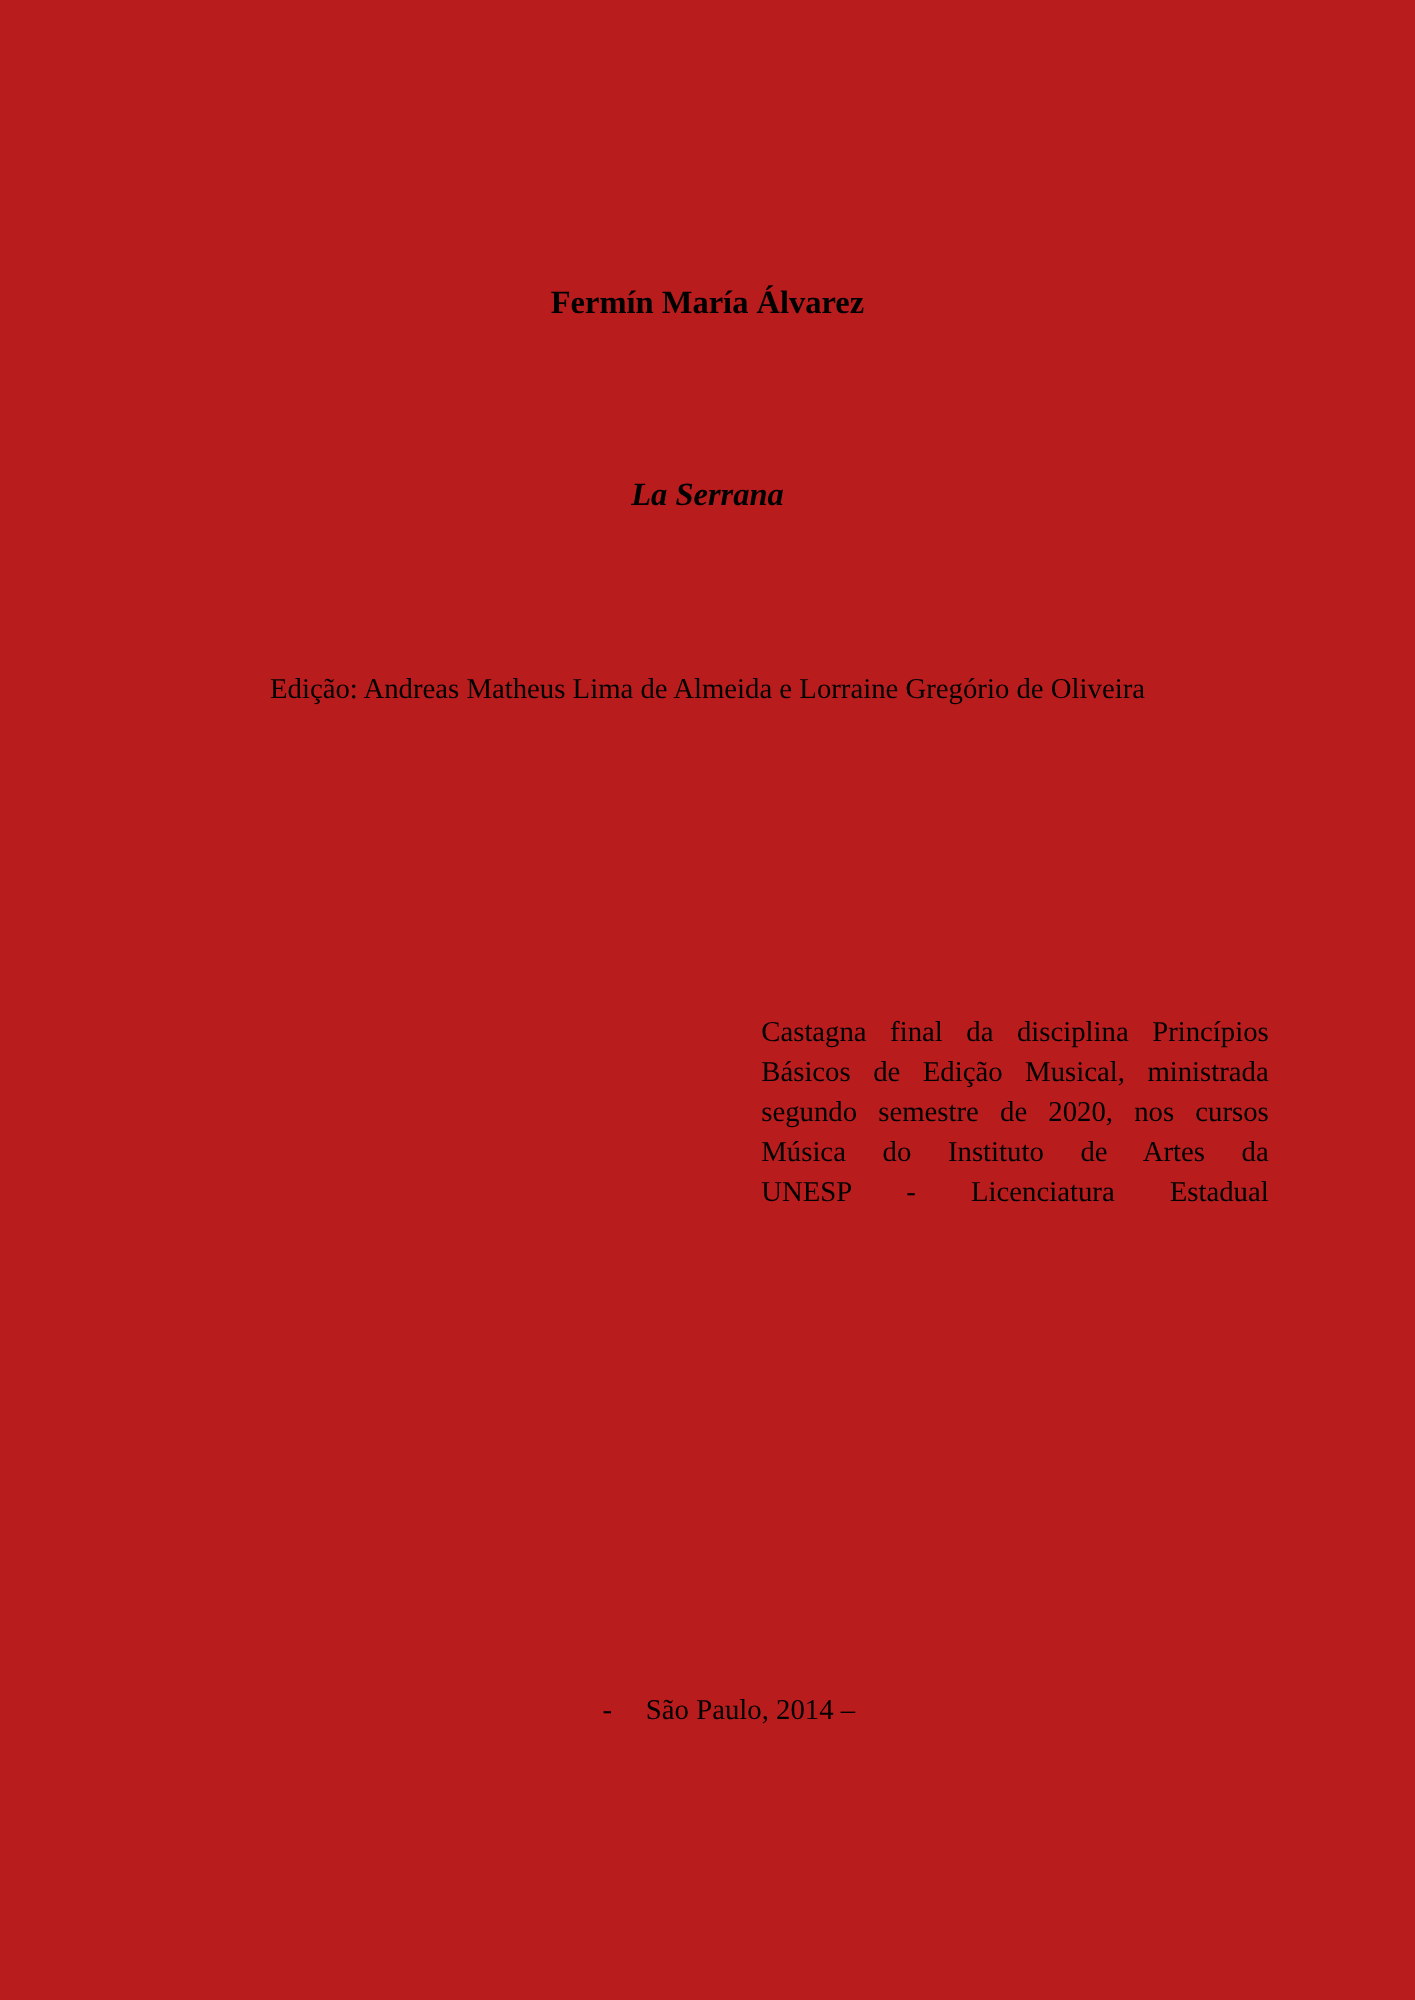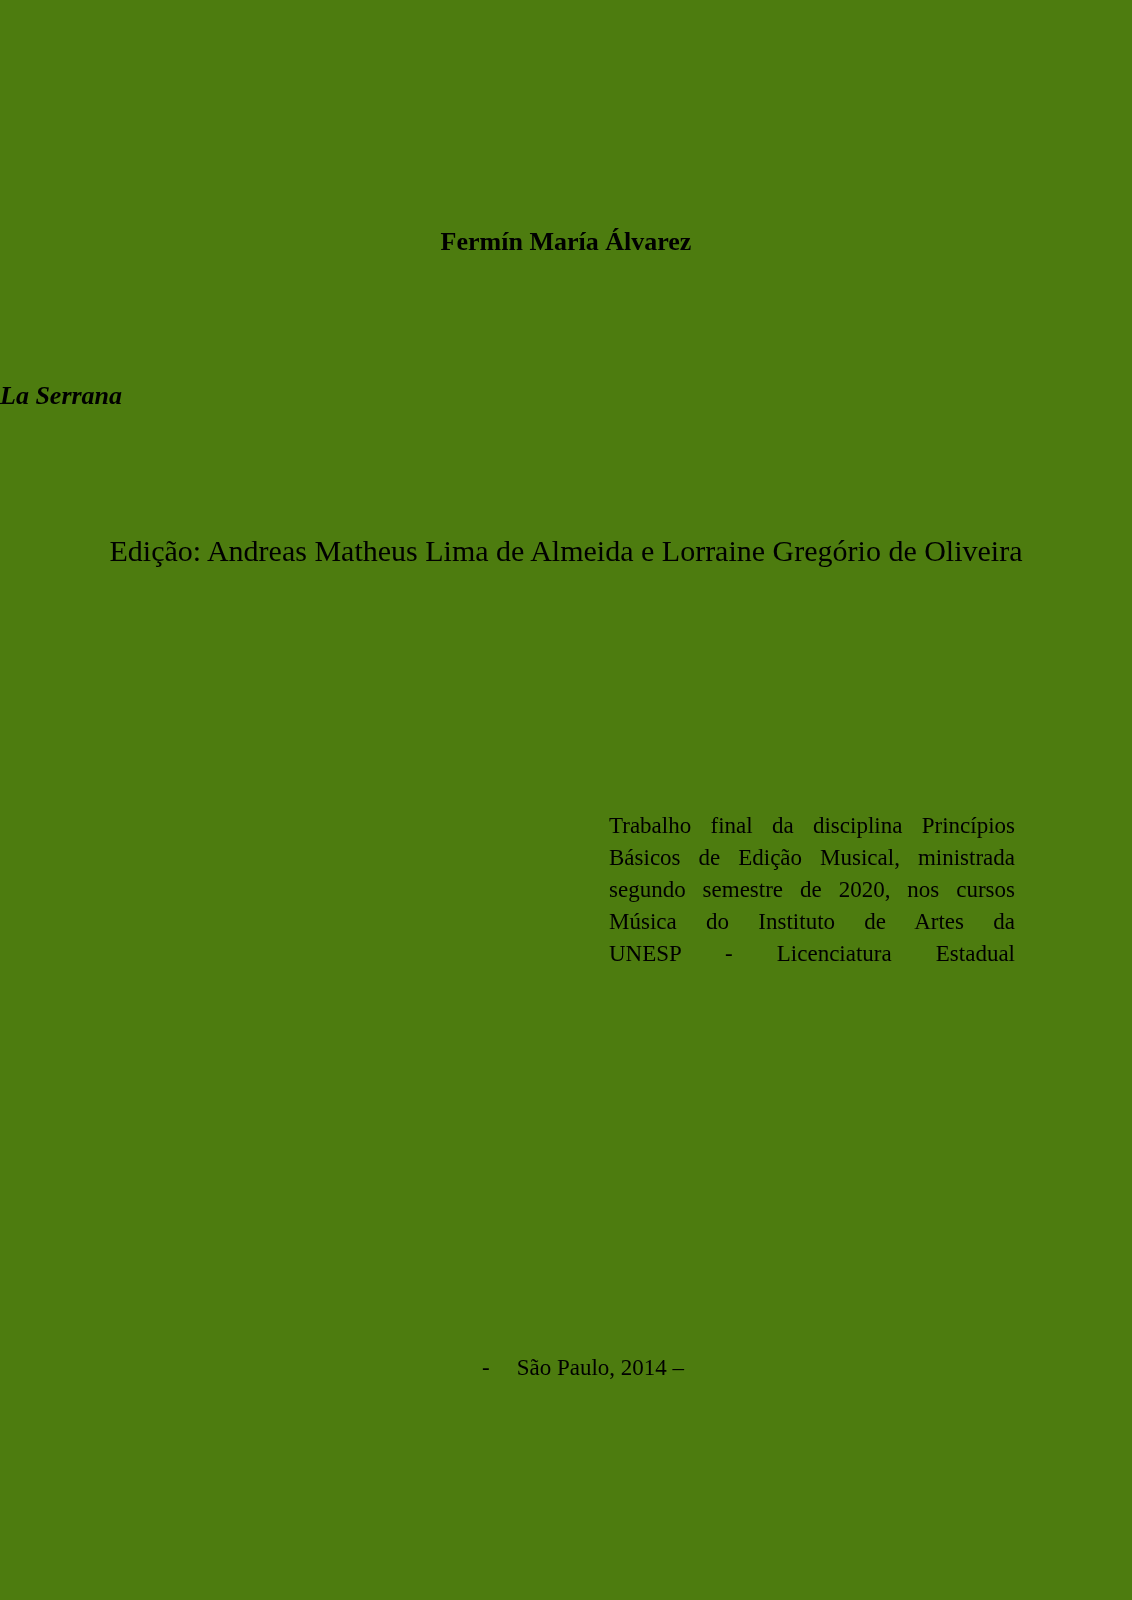--- a/index.html
+++ b/index.html
@@ -4,53 +4,53 @@
 <style>
   html, body {
     margin: 0;
     padding: 0;
     background: #ffffff;
   }
   .doc-page {
     position: relative;
     width: 1132px;
     height: 1600px;
-    background: #4d7c0f;
+    background: #b91c1c;
     color: #000000;
     font-family: "Liberation Serif", "DejaVu Serif", serif;
     overflow: hidden;
   }
   .author-name {
     position: absolute;
     top: 226px;
     left: 0;
     width: 100%;
     text-align: center;
     font-size: 26px;
     font-weight: bold;
     line-height: 32px;
   }
   .work-title {
     position: absolute;
     top: 380px;
     left: 0;
     width: 100%;
-    text-align: left;
+    text-align: center;
     font-size: 26px;
     font-weight: bold;
     font-style: italic;
     line-height: 32px;
   }
   .edition-line {
     position: absolute;
     top: 536px;
     left: 0;
     width: 100%;
     text-align: center;
-    font-size: 30px;
+    font-size: 23px;
     line-height: 30px;
   }
   .natureza {
     position: absolute;
     top: 810px;
     left: 609px;
     width: 406px;
     font-size: 23px;
     line-height: 32px;
   }
@@ -82,21 +82,21 @@
 <div class="doc-page">
 
   <div class="author-name">Fermín María Álvarez</div>
 
   <div class="work-title">La Serrana</div>
 
   <div class="edition-line">Edição: Andreas Matheus Lima de Almeida e Lorraine Gregório de Oliveira</div>
 
   <div class="natureza">
 
-  <div class="natureza-line">Trabalho final da disciplina Princípios</div>
+  <div class="natureza-line">Castagna final da disciplina Princípios</div>
       <div class="natureza-line">Básicos de Edição Musical, ministrada</div>
       <div class="natureza-line">segundo semestre de 2020, nos cursos</div>
       <div class="natureza-line">Música do Instituto de Artes da</div>
       <div class="natureza-line">UNESP - Licenciatura Estadual</div>
     </div>
 
   <div class="place-date-line">
     <span>-</span>
     <span>São Paulo, 2014 –</span>
   </div>

